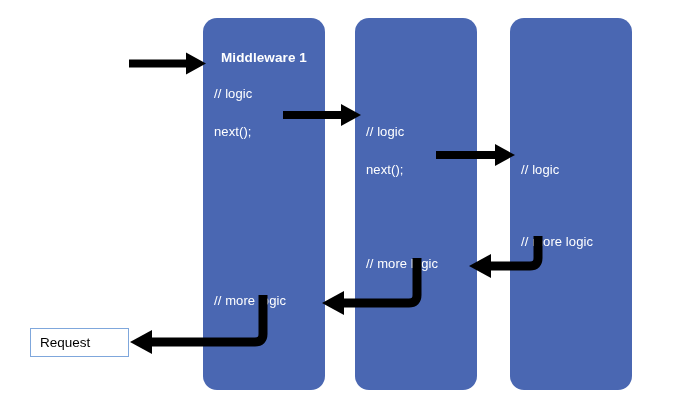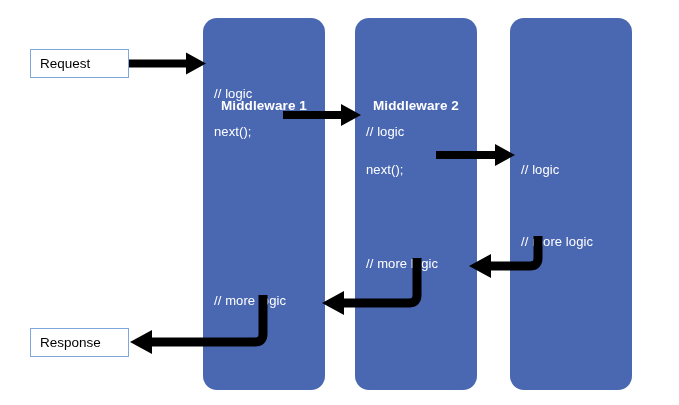--- a/index.html
+++ b/index.html
@@ -24,21 +24,20 @@
   .mw-title {
     position: absolute;
     left: 0;
     right: 0;
     text-align: center;
     color: #ffffff;
     font-size: 13.5px;
     font-weight: 600;
     letter-spacing: 0.1px;
     white-space: nowrap;
-    margin-top: 48px;
   }
   .mw-line {
     position: absolute;
     color: #ffffff;
     font-size: 13px;
     font-weight: 400;
     white-space: nowrap;
     letter-spacing: 0.1px;
   }
   .endpoint-box {
@@ -71,37 +70,33 @@
 <div id="canvas">
 
   <div class="mw-box" style="left:203px; top:18px; width:122px; height:372px;">
     <div class="mw-title" style="top:32px;">Middleware 1</div>
     <div class="mw-line" style="left:11px; top:68px;">// logic</div>
     <div class="mw-line" style="left:11px; top:106px;">next();</div>
     <div class="mw-line" style="left:11px; top:275px;">// more logic</div>
   </div>
 
   <div class="mw-box" style="left:355px; top:18px; width:122px; height:372px;">
-    <div class="mw-title" style="top:32px;">Middleware 2</div>
     <div class="mw-line" style="left:11px; top:106px;">// logic</div>
     <div class="mw-line" style="left:11px; top:144px;">next();</div>
     <div class="mw-line" style="left:11px; top:238px;">// more logic</div>
   </div>
 
   <div class="mw-box" style="left:510px; top:18px; width:122px; height:372px;">
     <div class="mw-line" style="left:11px; top:144px;">// logic</div>
     <div class="mw-line" style="left:11px; top:216px;">// more logic</div>
   </div>
 
-  <div class="endpoint-box" style="left:30px; top:49px; width:99px; height:29px;">
-    <span class="endpoint-label">Request</span>
-  </div>
 
   <div class="endpoint-box" style="left:30px; top:328px; width:99px; height:29px;">
-    <span class="endpoint-label">Response</span>
+    <span class="endpoint-label">Request</span>
   </div>
 
   <svg class="arrow-layer" viewBox="0 0 679 405" width="679" height="405">
 
     <g>
       <path d="M129,63.5 L188,63.5" stroke="#000000" stroke-width="8" fill="none"></path>
       <path d="M186,52.5 L206,63.5 L186,74.5 Z" fill="#000000"></path>
     </g>
 
     <g>

